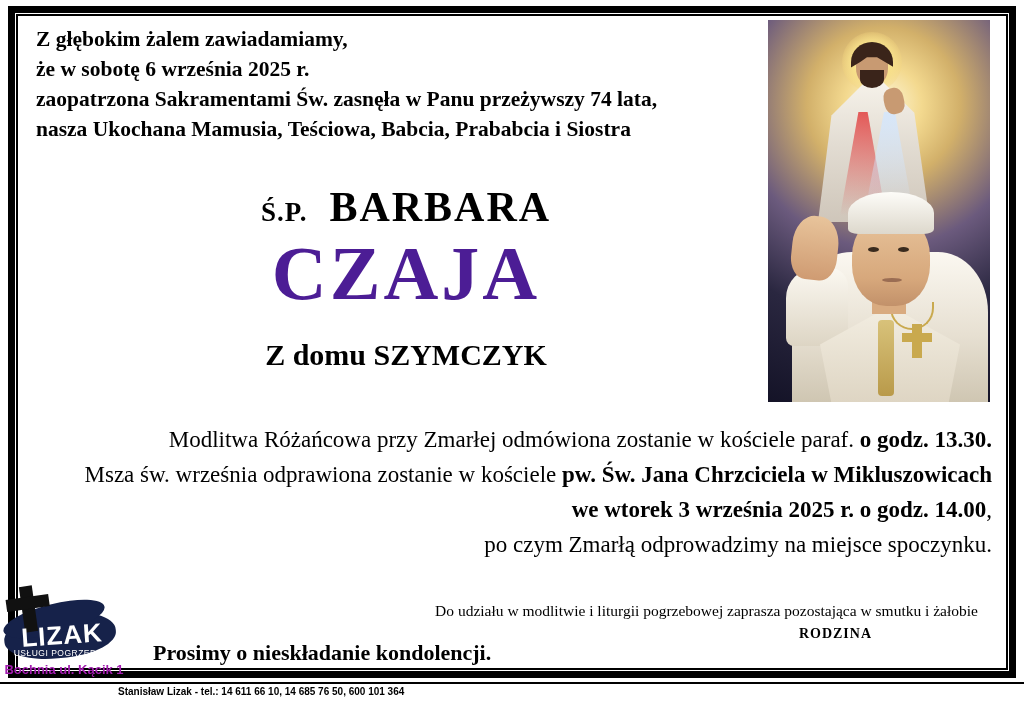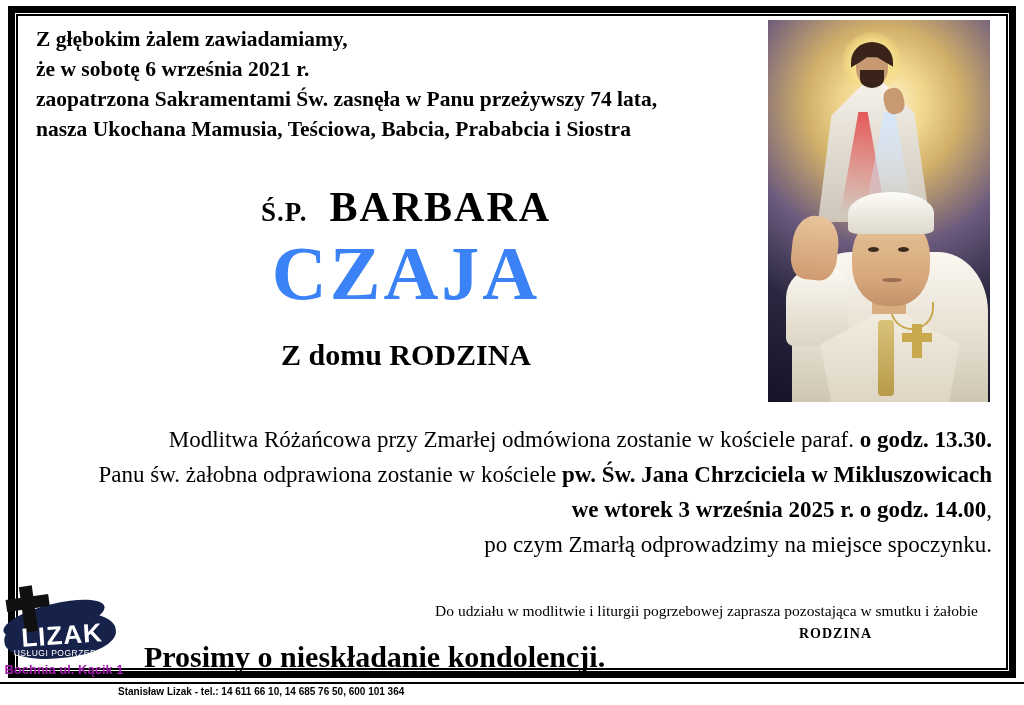--- a/index.html
+++ b/index.html
@@ -304,21 +304,21 @@
   .surname {
     position: absolute;
     left: 36px;
     top: 230px;
     width: 740px;
     text-align: center;
     font-weight: bold;
     font-size: 76px;
     letter-spacing: 3px;
     line-height: 86px;
-    color: #3b82f6;
+    color: #4c1d95;
   }
   .maiden {
     position: absolute;
     left: 36px;
     top: 336px;
     width: 740px;
     text-align: center;
     font-weight: bold;
     font-size: 30px;
     line-height: 38px;
@@ -352,24 +352,24 @@
     position: absolute;
     right: 140px;
     top: 626px;
     font-weight: bold;
     font-size: 14px;
     letter-spacing: 1px;
     color: #000;
   }
   .no-condolences {
     position: absolute;
-    left: 144px;
+    left: 153px;
     top: 640px;
     font-weight: bold;
-    font-size: 30px;
+    font-size: 22px;
     color: #000;
   }
 
   
   .logo {
     position: absolute;
     left: 0px;
     top: 586px;
     width: 126px;
     height: 92px;
@@ -501,40 +501,40 @@
       <div class="eye l"></div>
       <div class="eye r"></div>
       <div class="mouth"></div>
       <div class="zucchetto"></div>
       <div class="hand-up"></div>
     </div>
   </div>
 
   <div class="intro">
     <div>Z głębokim żalem zawiadamiamy,</div>
-    <div>że w sobotę 6 września 2021 r.</div>
+    <div>że w sobotę 6 września 2025 r.</div>
     <div>zaopatrzona Sakramentami Św. zasnęła w Panu przeżywszy 74 lata,</div>
     <div>nasza Ukochana Mamusia, Teściowa, Babcia, Prababcia i Siostra</div>
   </div>
 
   <div class="sp-line">
     <span class="sp-label">Ś.P.</span><span class="first-name">BARBARA</span>
   </div>
   <div class="surname">CZAJA</div>
   <div class="maiden">
-    <div>Z domu RODZINA</div>
+    <div>Z domu SZYMCZYK</div>
   </div>
 
   <div class="details">
     <div class="row">
       <span>Modlitwa Różańcowa przy Zmarłej odmówiona zostanie w kościele paraf.</span>
       <span class="b">o godz. 13.30.</span>
     </div>
     <div class="row">
-      <span>Panu św. żałobna odprawiona zostanie w kościele</span>
+      <span>Msza św. września odprawiona zostanie w kościele</span>
       <span class="b">pw. Św. Jana Chrzciciela w Mikluszowicach</span>
     </div>
     <div class="row">
       <span class="b">we wtorek 3 września 2025 r. o godz. 14.00</span><span>,</span>
     </div>
     <div class="row">po czym Zmarłą odprowadzimy na miejsce spoczynku.</div>
   </div>
 
   <div class="invite">Do udziału w modlitwie i liturgii pogrzebowej zaprasza pozostająca w smutku i żałobie</div>
   <div class="family">RODZINA</div>

